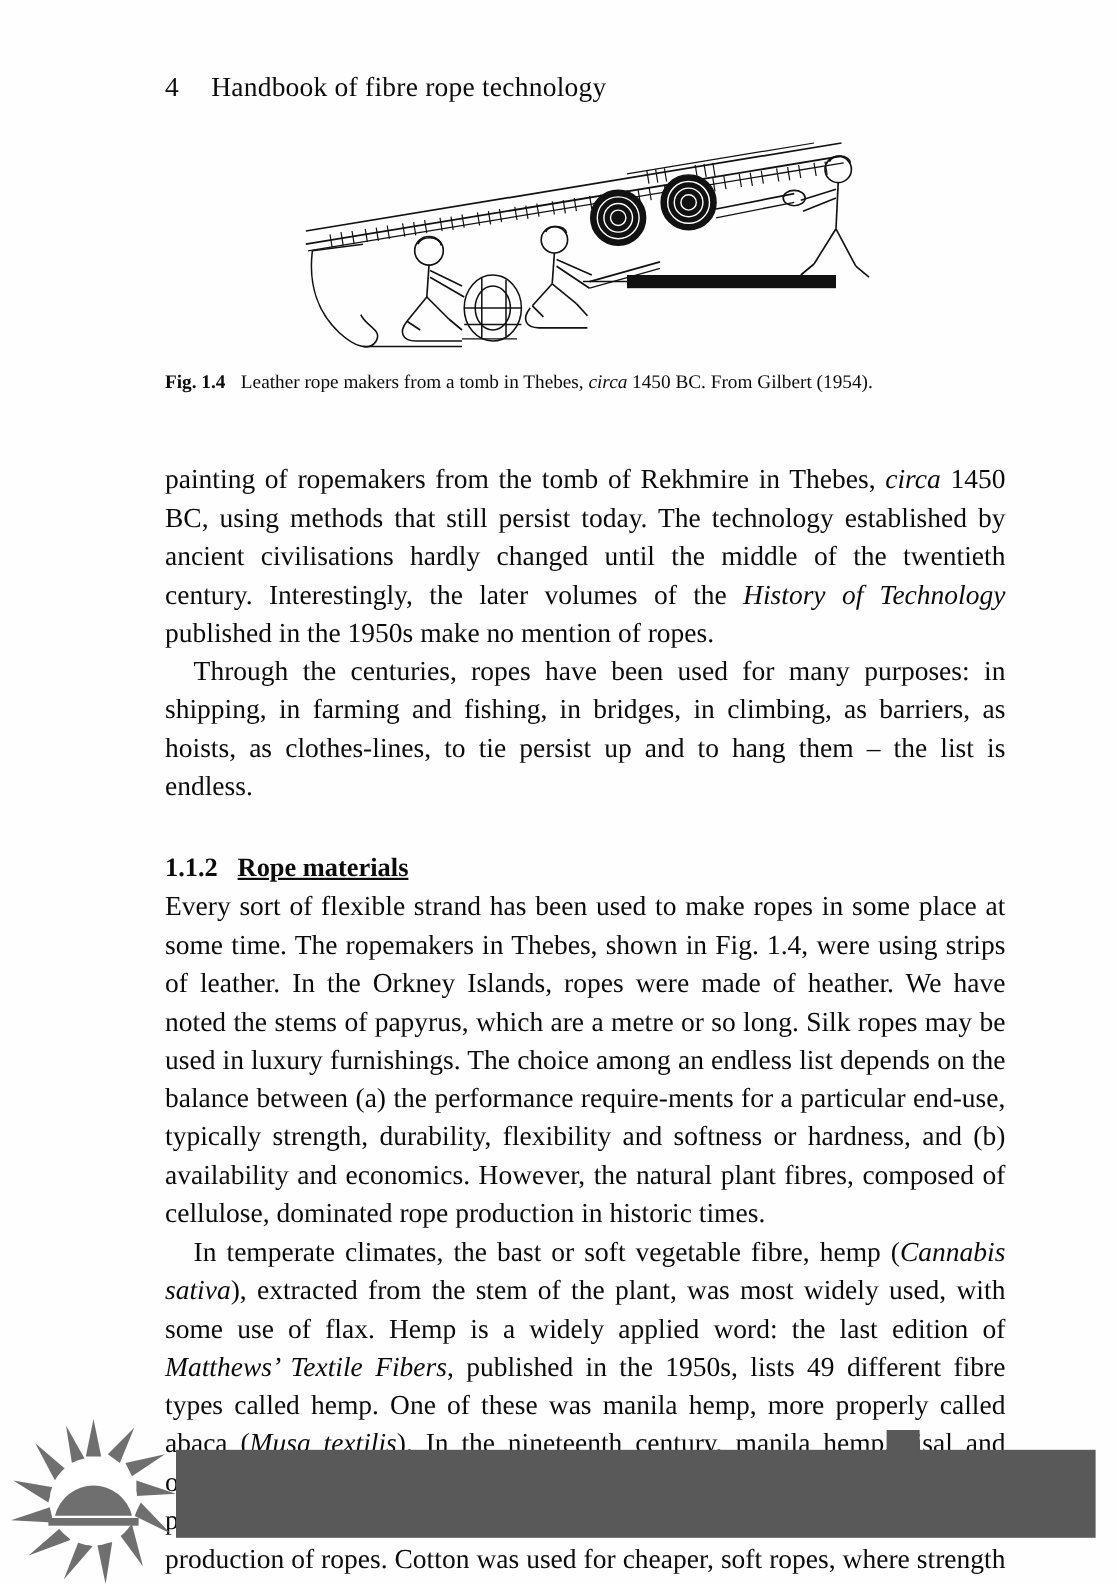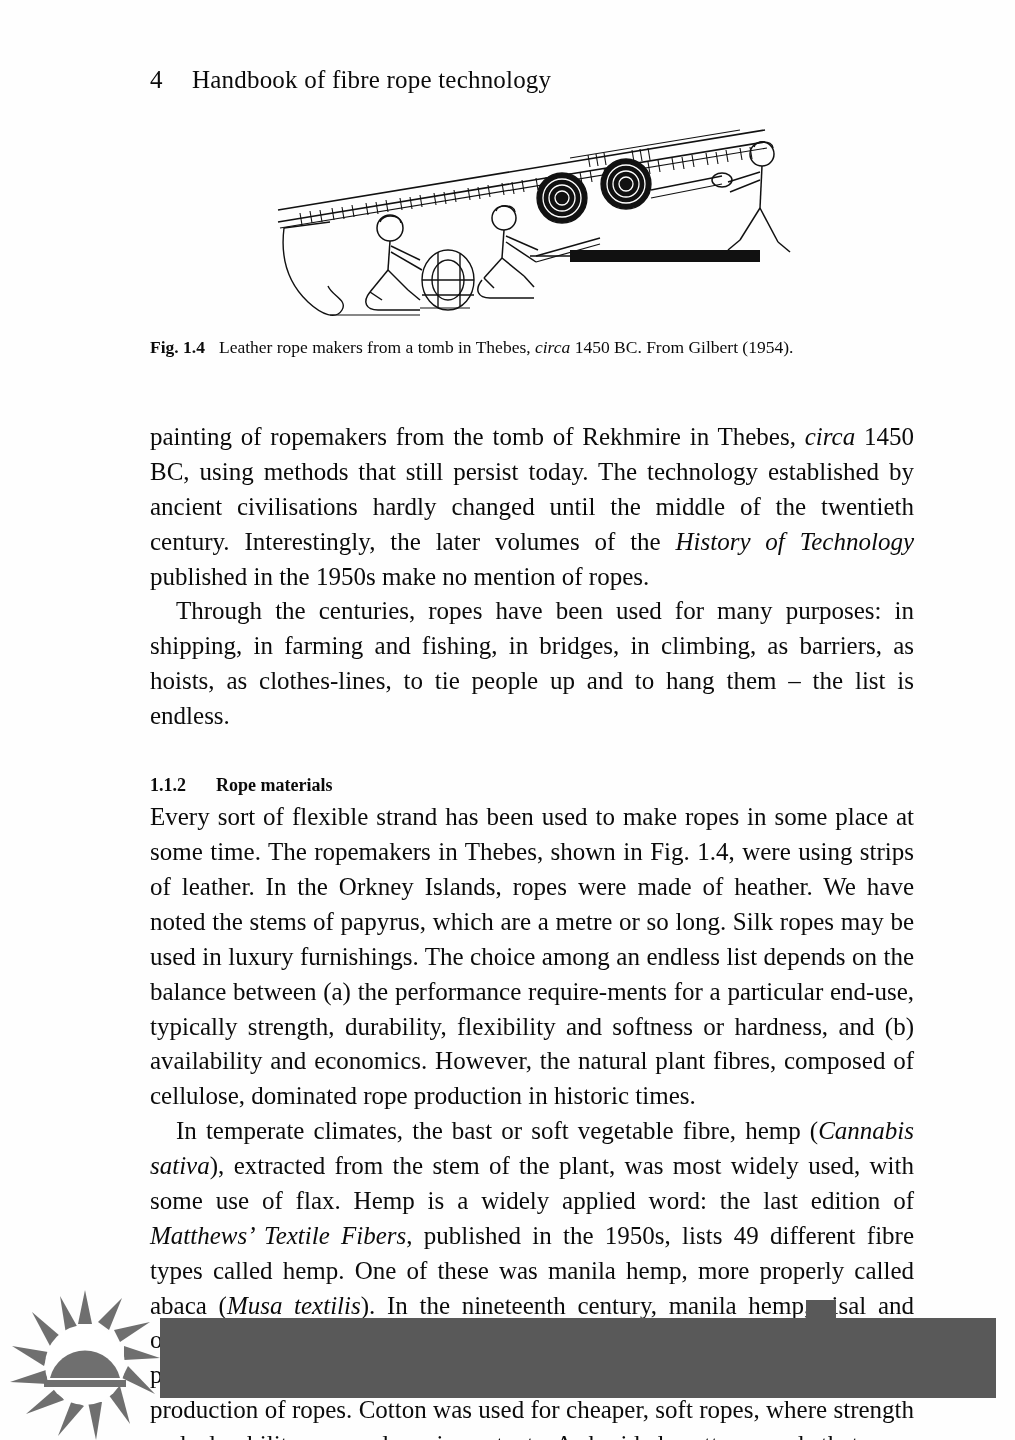--- a/index.html
+++ b/index.html
@@ -77,23 +77,24 @@
     line-height: 1.395;
     text-align: justify;
     text-justify: inter-word;
     hyphens: manual;
   }
   p.indent {
     text-indent: 26px;
   }
   .heading {
     margin: 0;
-    font-size: 18px;
+    font-size: 24px;
     font-weight: bold;
     line-height: 1.3;
+    text-decoration: underline;
   }
   .heading .num {
     display: inline-block;
     width: 66px;
   }
   .h-gap-before { height: 40px; }
   .h-gap-after { height: 3px; }
   
   .redact {
     position: absolute;
@@ -269,21 +270,21 @@
   </div>
 
   <div class="fig-caption">
     <span class="lbl">Fig. 1.4</span><span class="gap"></span><span>Leather rope makers from a tomb in Thebes, </span><i>circa</i><span> 1450 BC. From Gilbert (1954).</span>
   </div>
 
   <div class="body-col">
 
     <p class="para"><span>painting of ropemakers from the tomb of Rekhmire in Thebes, </span><i>circa</i><span> 1450 BC, using methods that still persist today. The technology established by ancient civilisations hardly changed until the middle of the twentieth century. Interestingly, the later volumes of the </span><i>History of Technology</i><span> published in the 1950s make no mention of ropes.</span></p>
 
-    <p class="para indent">Through the centuries, ropes have been used for many purposes: in shipping, in farming and fishing, in bridges, in climbing, as barriers, as hoists, as clothes-lines, to tie people up and to hang them – the list is endless.</p>
+    <p class="para indent">Through the centuries, ropes have been used for many purposes: in shipping, in farming and fishing, in bridges, in climbing, as barriers, as hoists, as clothes-lines, to tie persist up and to hang them – the list is endless.</p>
 
     <div class="h-gap-before"></div>
     <p class="heading"><span class="num">1.1.2</span><span>Rope materials</span></p>
     <div class="h-gap-after"></div>
 
     <p class="para">Every sort of flexible strand has been used to make ropes in some place at some time. The ropemakers in Thebes, shown in Fig. 1.4, were using strips of leather. In the Orkney Islands, ropes were made of heather. We have noted the stems of papyrus, which are a metre or so long. Silk ropes may be used in luxury furnishings. The choice among an endless list depends on the balance between (a) the performance require-ments for a particular end-use, typically strength, durability, flexibility and softness or hardness, and (b) availability and economics. However, the natural plant fibres, composed of cellulose, dominated rope production in historic times.</p>
 
     <p class="para indent"><span>In temperate climates, the bast or soft vegetable fibre, hemp (</span><i>Cannabis sativa</i><span>), extracted from the stem of the plant, was most widely used, with some use of flax. Hemp is a widely applied word: the last edition of </span><i>Matthews’ Textile Fibers</i><span>, published in the 1950s, lists 49 different fibre types called hemp. One of these was manila hemp, more properly called abaca (</span><i>Musa textilis</i><span>). In the nineteenth century, manila hemp, sisal and other hard vegetable fibres, which were extracted from the leaves of tropical plants, were imported into Europe and USA and used in the industrial production of ropes. Cotton was used for cheaper, soft ropes, where strength and durability were less important. A braided cotton cord that was developed in the late nineteenth century became almost universally accepted to hang windows; examples exist today of rope still in service after over 50 years.</span></p>
 
 

